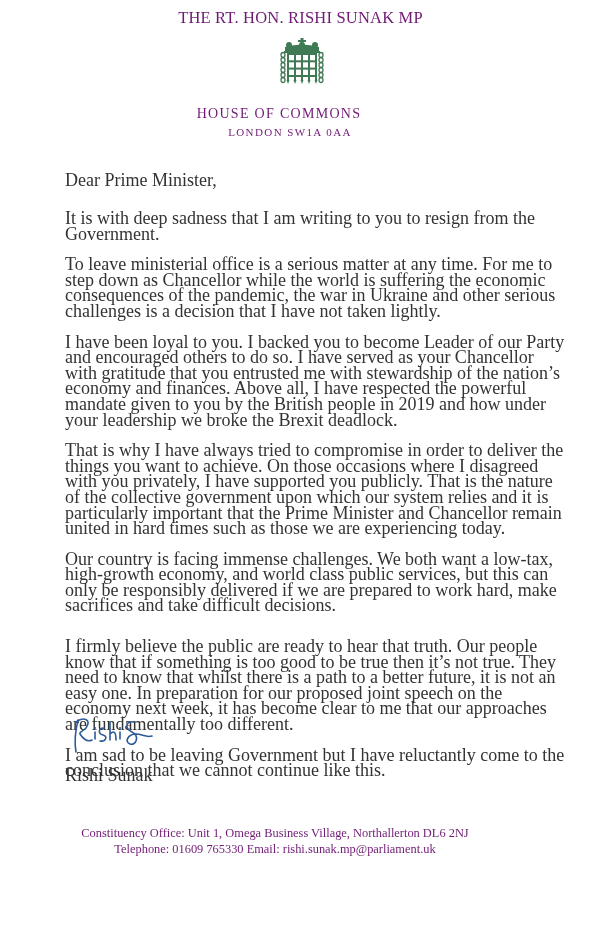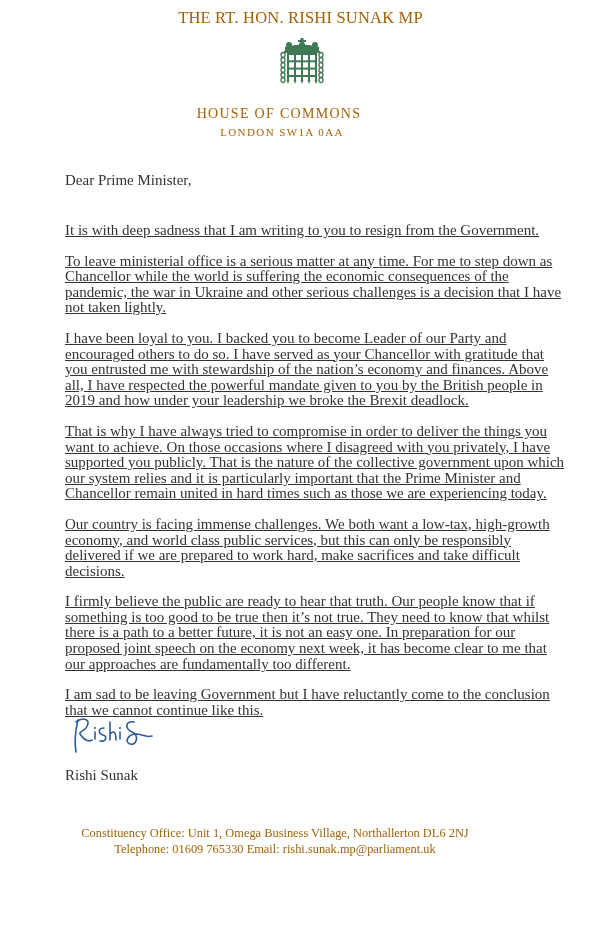--- a/index.html
+++ b/index.html
@@ -1,25 +1,25 @@
 <!DOCTYPE html>
 <html><head>
   <meta charset="utf-8">
   <style>
     html, body { margin: 0; padding: 0; background: #ffffff; }
     body { width: 601px; height: 949px; position: relative; overflow: hidden; font-family: "Liberation Serif", serif; }
-    .green { color: #a16207; }
+    .green { color: #701a75; }
     .hdr-title { position: absolute; top: 8px; left: 0; width: 601px; text-align: center; font-size: 16.5px; letter-spacing: 0.2px; }
     .portcullis { position: absolute; top: 38px; left: 280px; width: 44px; height: 46px; }
     .hdr-house { position: absolute; top: 106px; left: 0; width: 558px; text-align: center; font-size: 14px; letter-spacing: 1.3px; }
-    .hdr-addr { position: absolute; top: 126px; left: 4px; width: 556px; text-align: center; font-size: 11px; letter-spacing: 1.4px; }
-    .body { position: absolute; left: 65px; width: 500px; color: #333333; font-size: 15px; line-height: 15.6px; }
+    .hdr-addr { position: absolute; top: 126px; left: 12px; width: 556px; text-align: center; font-size: 11px; letter-spacing: 1.4px; }
+    .body { position: absolute; left: 65px; width: 500px; color: #333333; font-size: 18px; line-height: 15.6px; }
     .p { margin: 0; }
     .salutation { top: 173px; }
-    .para1 { top: 223px; text-decoration: underline; }
+    .para1 { top: 211px; }
     .sig { position: absolute; left: 70px; top: 714px; width: 90px; height: 42px; }
     .footer { position: absolute; left: 0; width: 550px; text-align: center; font-size: 12.4px; }
     .footer1 { top: 826px; }
     .footer2 { top: 842px; }
   </style>
 </head>
 <body>
 
 <div>
   <div class="hdr-title green">THE RT. HON. RISHI SUNAK MP</div>
@@ -72,21 +72,21 @@
   <div class="hdr-addr green">LONDON SW1A 0AA</div>
 </div>
 
 <div class="body salutation">Dear Prime Minister,</div>
 
 <div class="body para1">
   <p class="p" style="margin-bottom:15px">It is with deep sadness that I am writing to you to resign from the Government.</p>
   <p class="p" style="margin-bottom:15px">To leave ministerial office is a serious matter at any time.  For me to step down as Chancellor while the world is suffering the economic consequences of the pandemic, the war in Ukraine and other serious challenges is a decision that I have not taken lightly.</p>
   <p class="p" style="margin-bottom:15px">I have been loyal to you. I backed you to become Leader of our Party and encouraged others to do so. I have served as your Chancellor with gratitude that you entrusted me with stewardship of the nation’s economy and finances. Above all, I have respected the powerful mandate given to you by the British people in 2019 and how under your leadership we broke the Brexit deadlock.</p>
   <p class="p" style="margin-bottom:15px">That is why I have always tried to compromise in order to deliver the things you want to achieve. On those occasions where I disagreed with you privately, I have supported you publicly. That is the nature of the collective government upon which our system relies and it is particularly important that the Prime Minister and Chancellor remain united in hard times such as those we are experiencing today.</p>
-  <p class="p" style="margin-bottom:15px">Our country is facing immense challenges. We both want a low-tax, high-growth economy, and world class public services, but this can only be responsibly delivered if we are prepared to work hard, make sacrifices and take difficult decisions.</p>
+  <p class="p" style="margin-bottom:25px">Our country is facing immense challenges. We both want a low-tax, high-growth economy, and world class public services, but this can only be responsibly delivered if we are prepared to work hard, make sacrifices and take difficult decisions.</p>
   <p class="p" style="margin-bottom:15px">I firmly believe the public are ready to hear that truth. Our people know that if something is too good to be true then it’s not true. They need to know that whilst there is a path to a better future, it is not an easy one. In preparation for our proposed joint speech on the economy next week, it has become clear to me that our approaches are fundamentally too different.</p>
   <p class="p" style="margin-bottom:15px">I am sad to be leaving Government but I have reluctantly come to the conclusion that we cannot continue like this.</p>
 </div>
 
 <svg class="sig" viewBox="0 0 90 42">
   <g fill="none" stroke="#2c5a9a" stroke-width="1.6" stroke-linecap="round" stroke-linejoin="round">
     <path d="M8 6 C6 14 4 26 6 38"></path>
     <path d="M6 8 C14 2 22 6 16 14 C12 18 9 18 10 20 C14 26 18 28 22 26"></path>
     <path d="M25 18 L25 25"></path>
     <path d="M34 14 C28 14 28 20 33 21 C38 22 36 28 30 27"></path>

